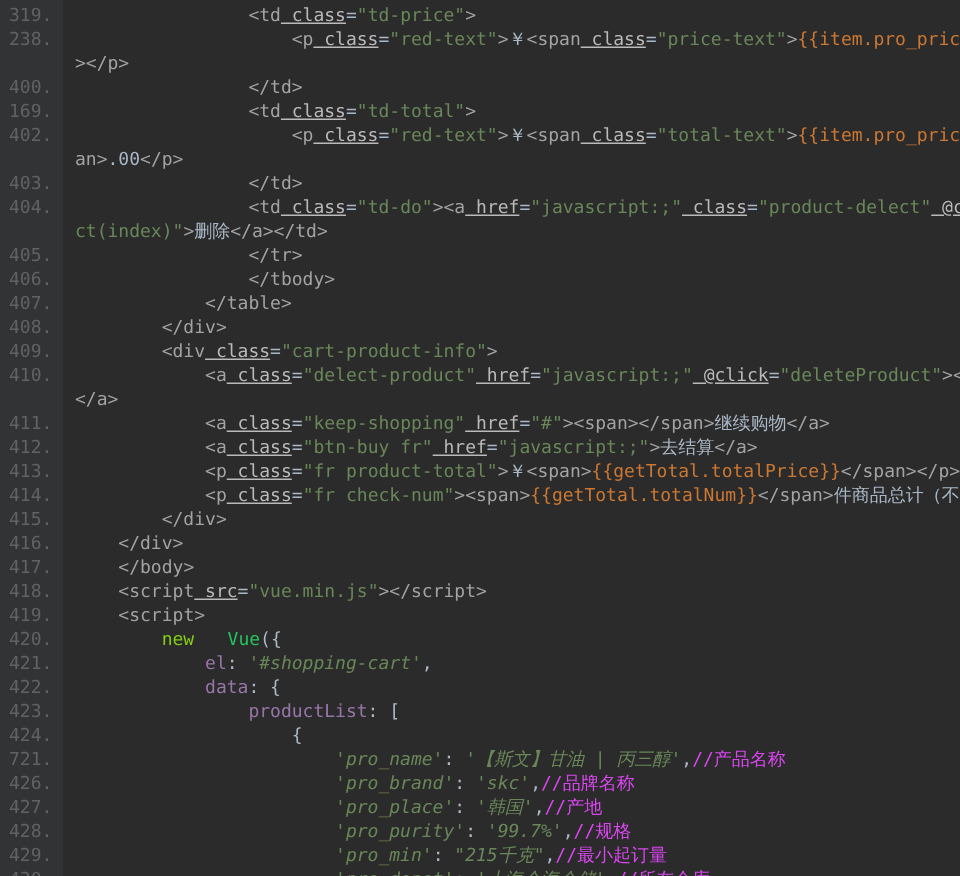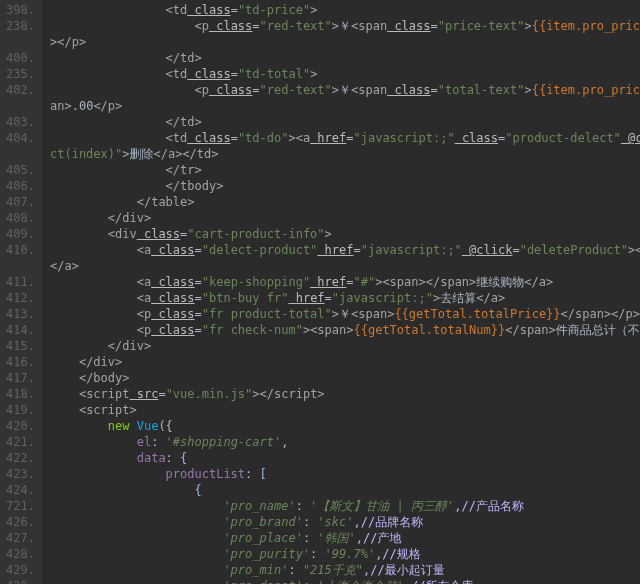--- a/index.html
+++ b/index.html
@@ -31,35 +31,35 @@
 }
 .code .row { height: 16px; }
 .tag { color: #a3a3a3; }
 .attr { color: #bababa; text-decoration: underline; }
 .str { color: #6a8759; }
 .expr { color: #cc7832; }
 .op { color: #a9b7c6; }
 .js-key { color: #9876aa; }
 .js-kw { color: #84cc16; }
 .js-str { color: #6a8759; font-style: italic; }
-.js-id { color: #0ea5e9; }
-.comment { color: #c4b5fd; }
+.js-id { color: #22c55e; margin-left: 15px; }
+.comment { color: #d946ef; }
 .txt { color: #a9b7c6; }
 .bracket { color: #a9b7c6; }
 </style>
 </head>
 <body>
 
 <div class="editor">
   <div class="gutter" id="gutter">
-      <div>398.</div>
+      <div>319.</div>
       <div>238.</div>
       <div></div>
       <div>400.</div>
-      <div>235.</div>
+      <div>169.</div>
       <div>402.</div>
       <div></div>
       <div>403.</div>
       <div>404.</div>
       <div></div>
       <div>405.</div>
       <div>406.</div>
       <div>407.</div>
       <div>408.</div>
       <div>409.</div>

